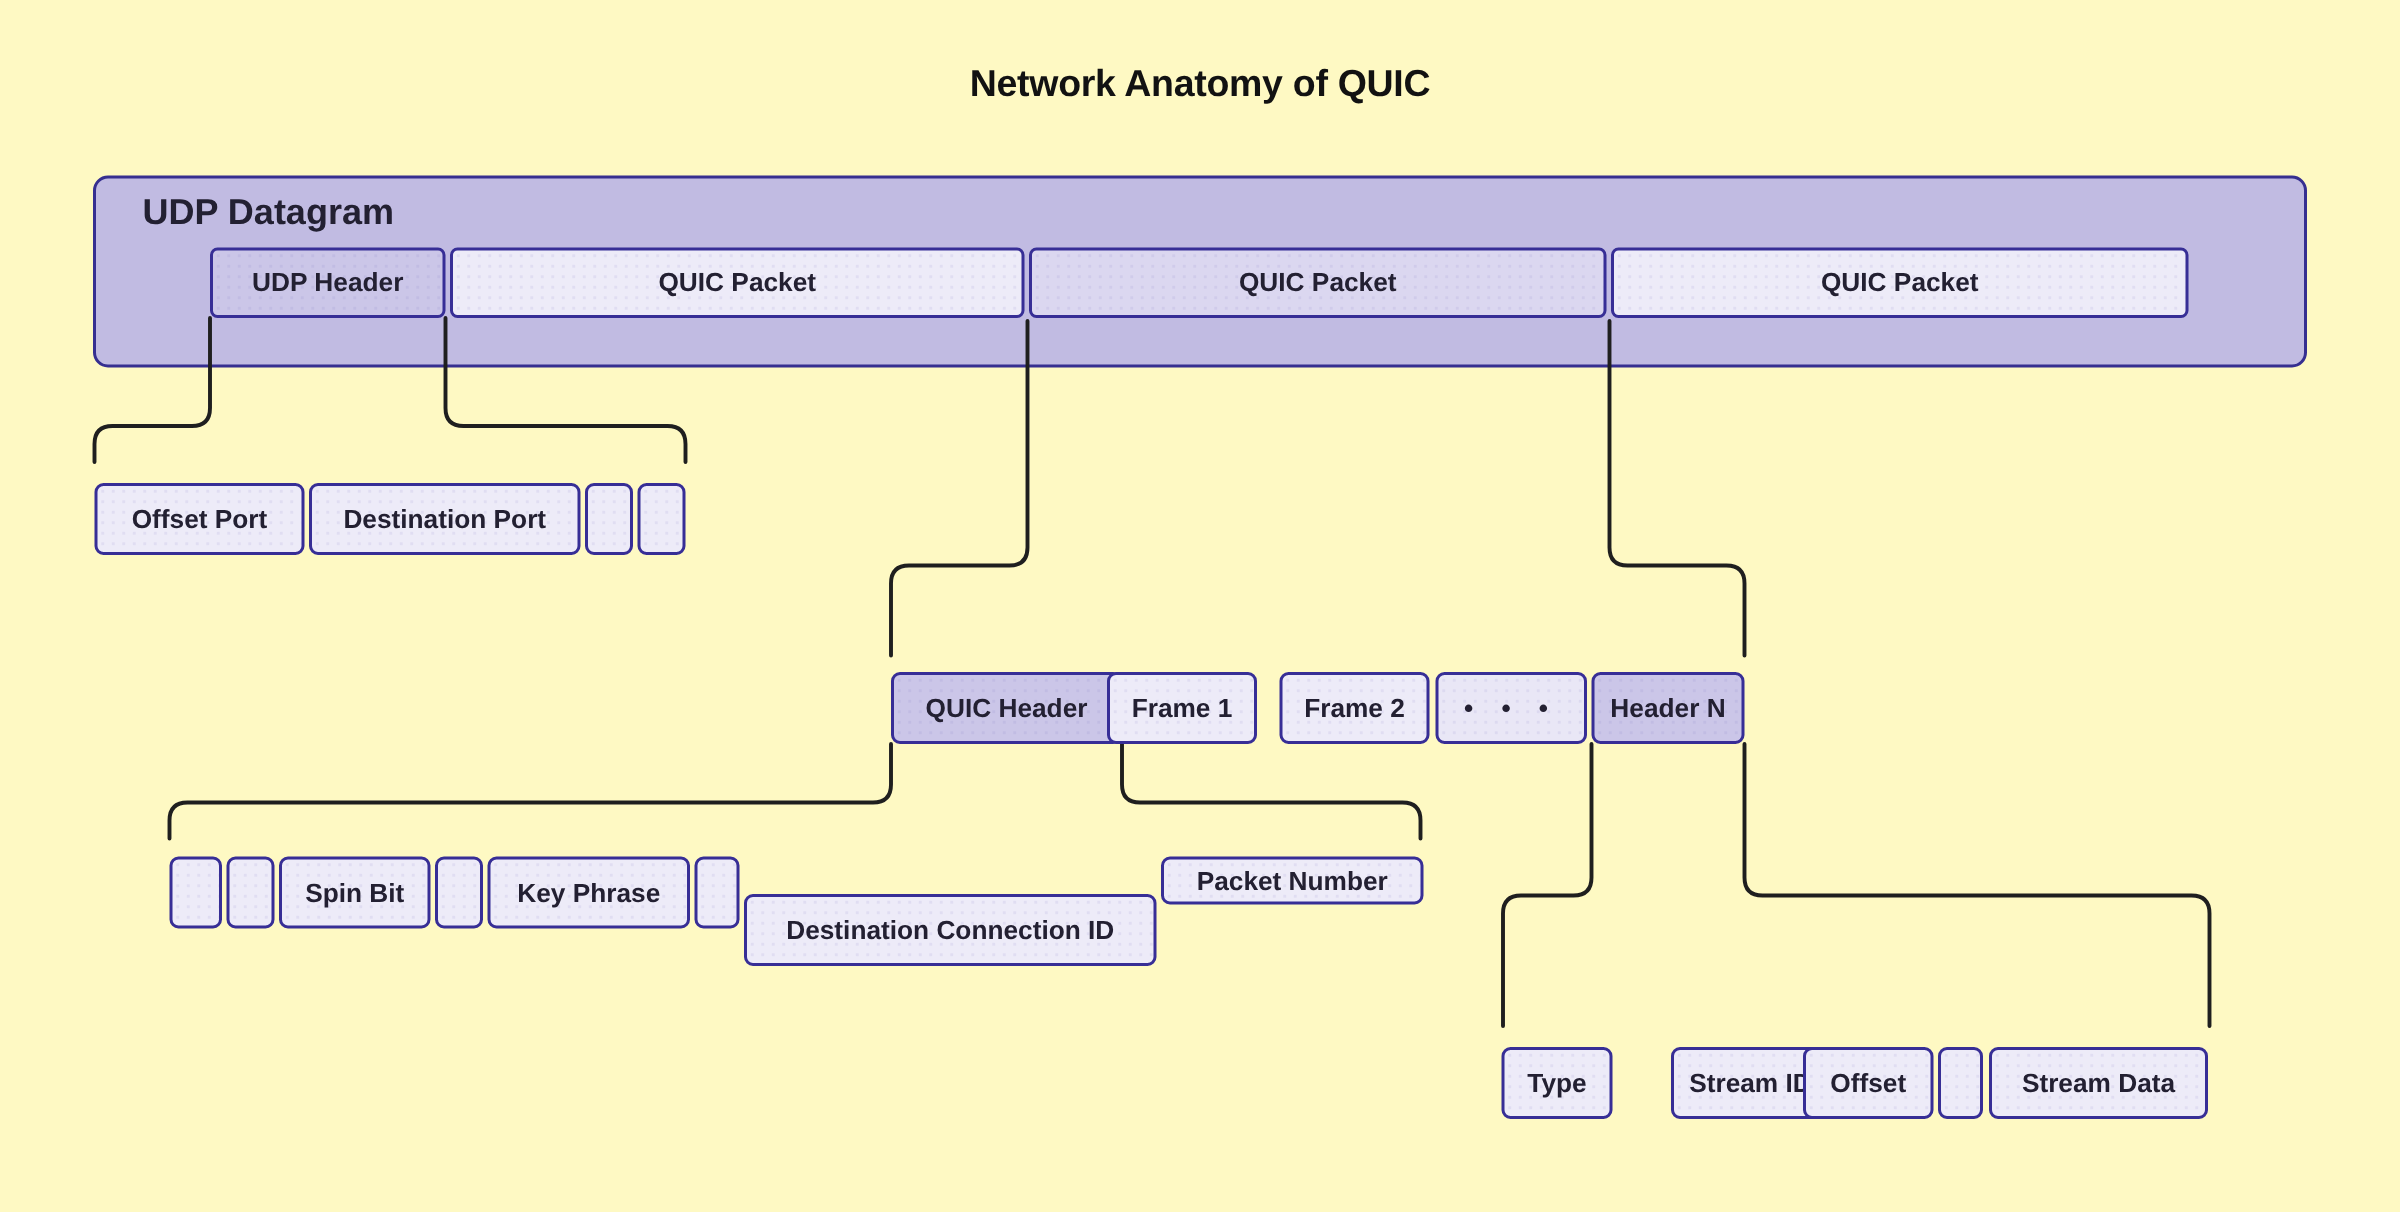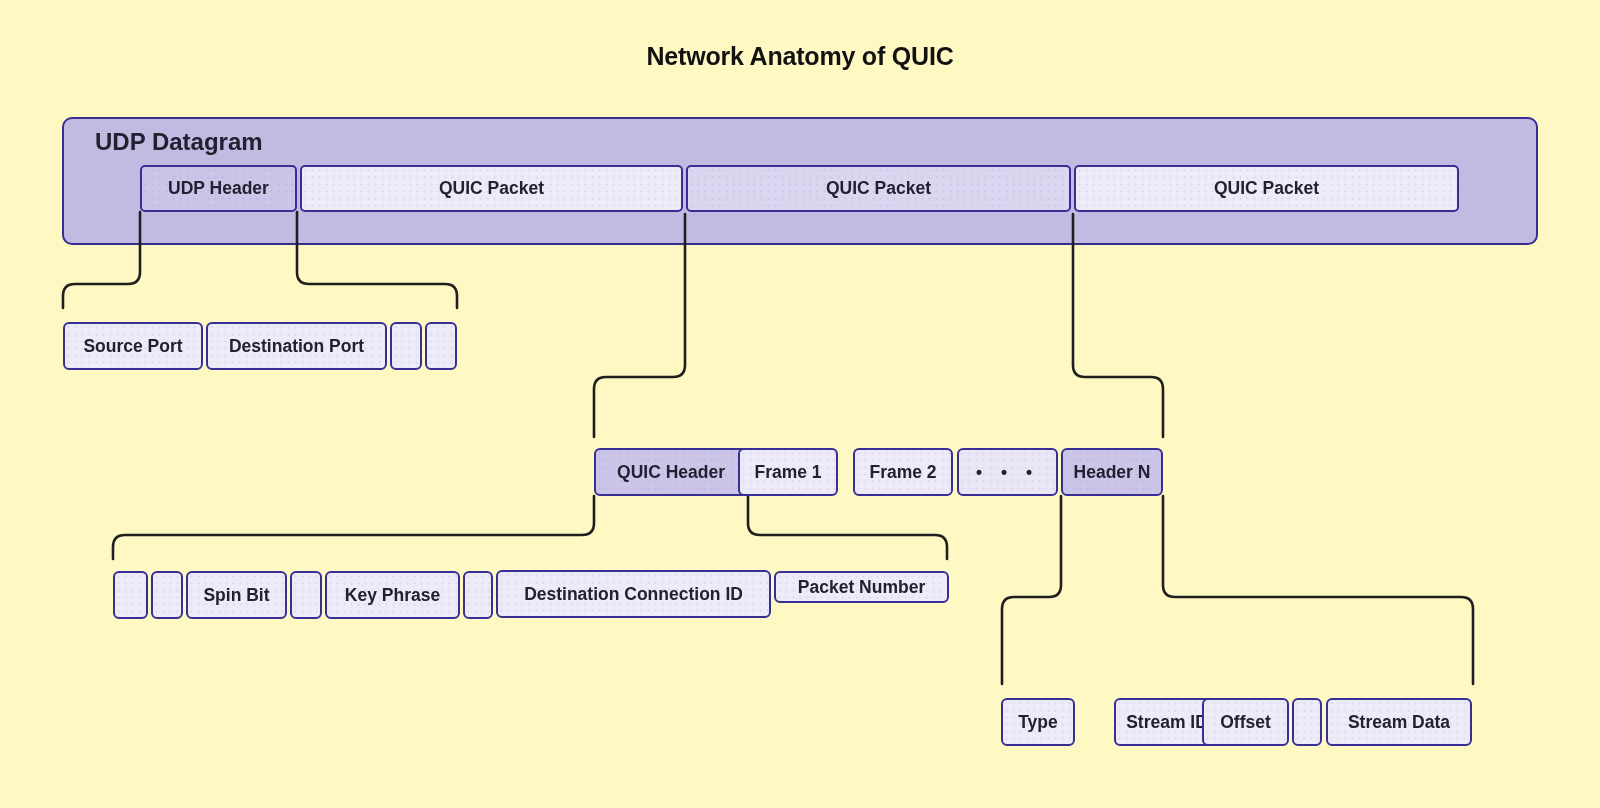--- a/index.html
+++ b/index.html
@@ -55,38 +55,38 @@
     <path d="M748 496 L748 523 Q748 535 760 535 L935 535 Q947 535 947 547 L947 559"></path>
     <path d="M1061 496 L1061 585 Q1061 597 1049 597 L1014 597 Q1002 597 1002 609 L1002 684"></path>
     <path d="M1163 496 L1163 585 Q1163 597 1175 597 L1461 597 Q1473 597 1473 609 L1473 684"></path>
   </svg>
 
   <div class="box purple" style="left:140px;top:165px;width:157px;height:47px;border-radius:5px">UDP Header</div>
   <div class="box light" style="left:300px;top:165px;width:383px;height:47px;border-radius:5px">QUIC Packet</div>
   <div class="box medium" style="left:686px;top:165px;width:385px;height:47px;border-radius:5px">QUIC Packet</div>
   <div class="box light" style="left:1074px;top:165px;width:385px;height:47px;border-radius:5px">QUIC Packet</div>
 
-  <div class="box light" style="left:63px;top:322px;width:140px;height:48px">Source Port</div>
+  <div class="box light" style="left:63px;top:322px;width:140px;height:48px">Offset Port</div>
   <div class="box light" style="left:206px;top:322px;width:181px;height:48px">Destination Port</div>
   <div class="box light" style="left:390px;top:322px;width:32px;height:48px"></div>
   <div class="box light" style="left:425px;top:322px;width:32px;height:48px"></div>
 
   <div class="box purple" style="left:594px;top:448px;width:154px;height:48px">QUIC Header</div>
   <div class="box light" style="left:738px;top:448px;width:100px;height:48px">Frame 1</div>
   <div class="box light" style="left:853px;top:448px;width:100px;height:48px">Frame 2</div>
   <div class="box dotsbox" style="left:957px;top:448px;width:101px;height:48px">• • •</div>
   <div class="box purple" style="left:1061px;top:448px;width:102px;height:48px">Header N</div>
 
   <div class="box light" style="left:113px;top:571px;width:35px;height:48px"></div>
   <div class="box light" style="left:151px;top:571px;width:32px;height:48px"></div>
   <div class="box light" style="left:186px;top:571px;width:101px;height:48px">Spin Bit</div>
   <div class="box light" style="left:290px;top:571px;width:32px;height:48px"></div>
   <div class="box light" style="left:325px;top:571px;width:135px;height:48px">Key Phrase</div>
   <div class="box light" style="left:463px;top:571px;width:30px;height:48px"></div>
-  <div class="box light" style="left:496px;top:570px;width:275px;height:48px">Destination Connection ID</div>
+  <div class="box light" style="left:496px;top:596px;width:275px;height:48px">Destination Connection ID</div>
   <div class="box light" style="left:774px;top:571px;width:175px;height:32px">Packet Number</div>
 
   <div class="box light" style="left:1001px;top:698px;width:74px;height:48px">Type</div>
   <div class="box light" style="left:1114px;top:698px;width:106px;height:48px">Stream ID</div>
   <div class="box light" style="left:1202px;top:698px;width:87px;height:48px">Offset</div>
   <div class="box light" style="left:1292px;top:698px;width:30px;height:48px"></div>
   <div class="box light" style="left:1326px;top:698px;width:146px;height:48px">Stream Data</div>
 
 </div>
 

